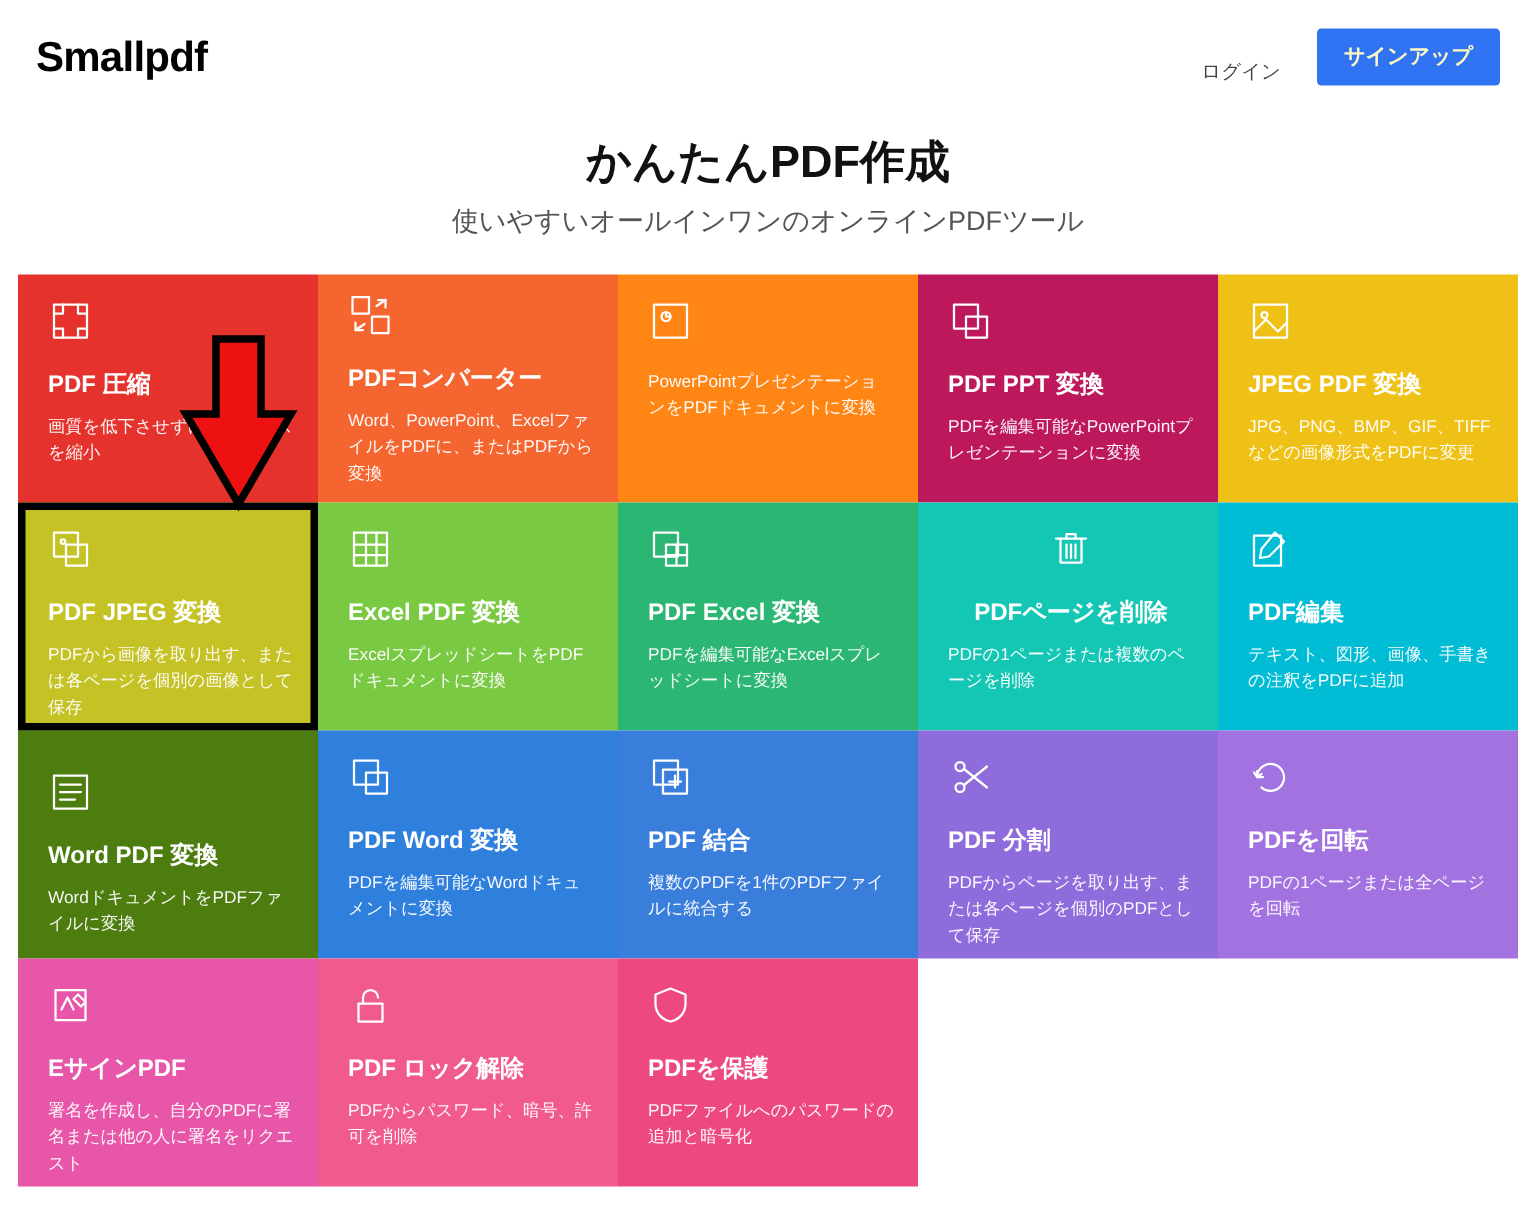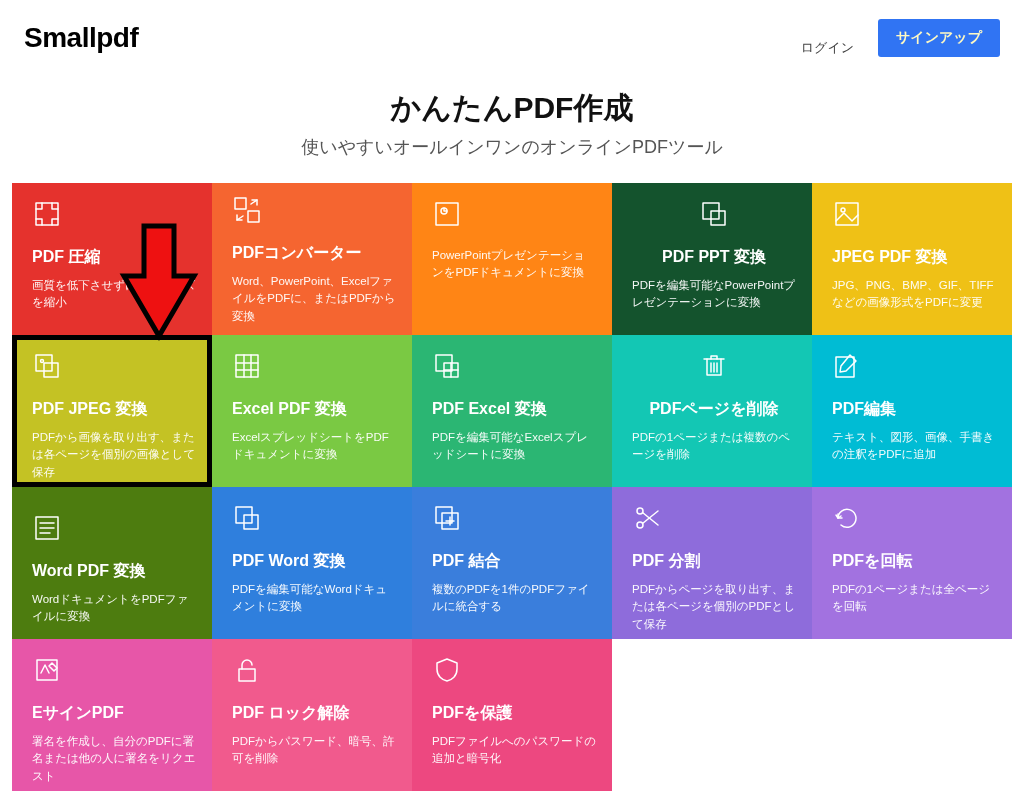--- a/index.html
+++ b/index.html
@@ -92,21 +92,21 @@
   .tool p {
     font-size: 11.5px;
     line-height: 1.5;
     opacity: 0.95;
     font-weight: 400;
   }
 
   .c-red     { background: #e5322d; }
   .c-orange1 { background: #f56530; justify-content: center; }
   .c-orange2 { background: #ff8515; }
-  .c-orange3 { background: #14532d; align-items: center; }
+  .c-orange3 { background: #be185d; }
   .c-yellow1 { background: #efc116; }
   .c-olive   { background: #c4c224; }
   .c-green1  { background: #7ac943; }
   .c-green2  { background: #2bb673; }
   .c-teal    { background: #13c7b4; align-items: center; }
   .c-cyan    { background: #00bcd4; }
   .c-blue1   { background: #4d7c0f; justify-content: flex-end; }
   .c-blue2   { background: #2f7fdd; }
   .c-blue3   { background: #3a7edc; }
   .c-purple1 { background: #8e6cdb; }

